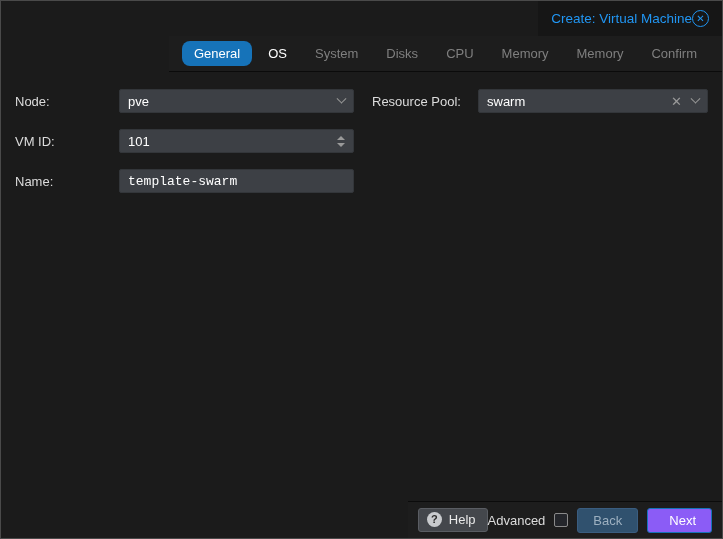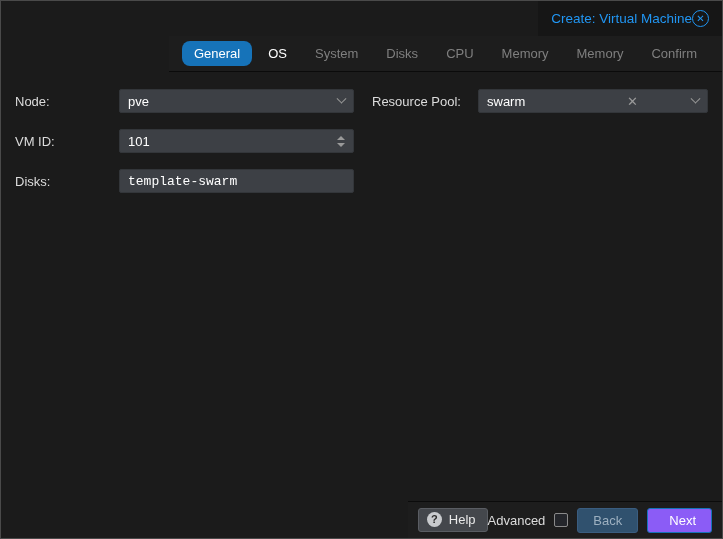--- a/index.html
+++ b/index.html
@@ -159,30 +159,30 @@
         <div class="field w-left">
           <span>101</span>
           <span class="spin">
             <span class="spin-up"></span>
             <span class="spin-down"></span>
           </span>
         </div>
       </div>
 
       <div class="row">
-        <span class="lbl">Disks:</span>
+        <span class="lbl">Name:</span>
         <input class="field w-left" type="text" value="template-swarm" style="">
       </div>
     </div>
 
     <div class="col-right">
 
       <div class="row">
         <span class="lbl wide">Resource Pool:</span>
-        <div class="field w-right" style="padding-right:8px;gap:44px;">
+        <div class="field w-right" style="padding-right:8px;">
           <span>swarm</span>
           <span class="clear-x">✕</span>
           <span class="chev" style="margin-left:0;"></span>
         </div>
       </div>
     </div>
 
   </div>
 
   <div class="footer">

